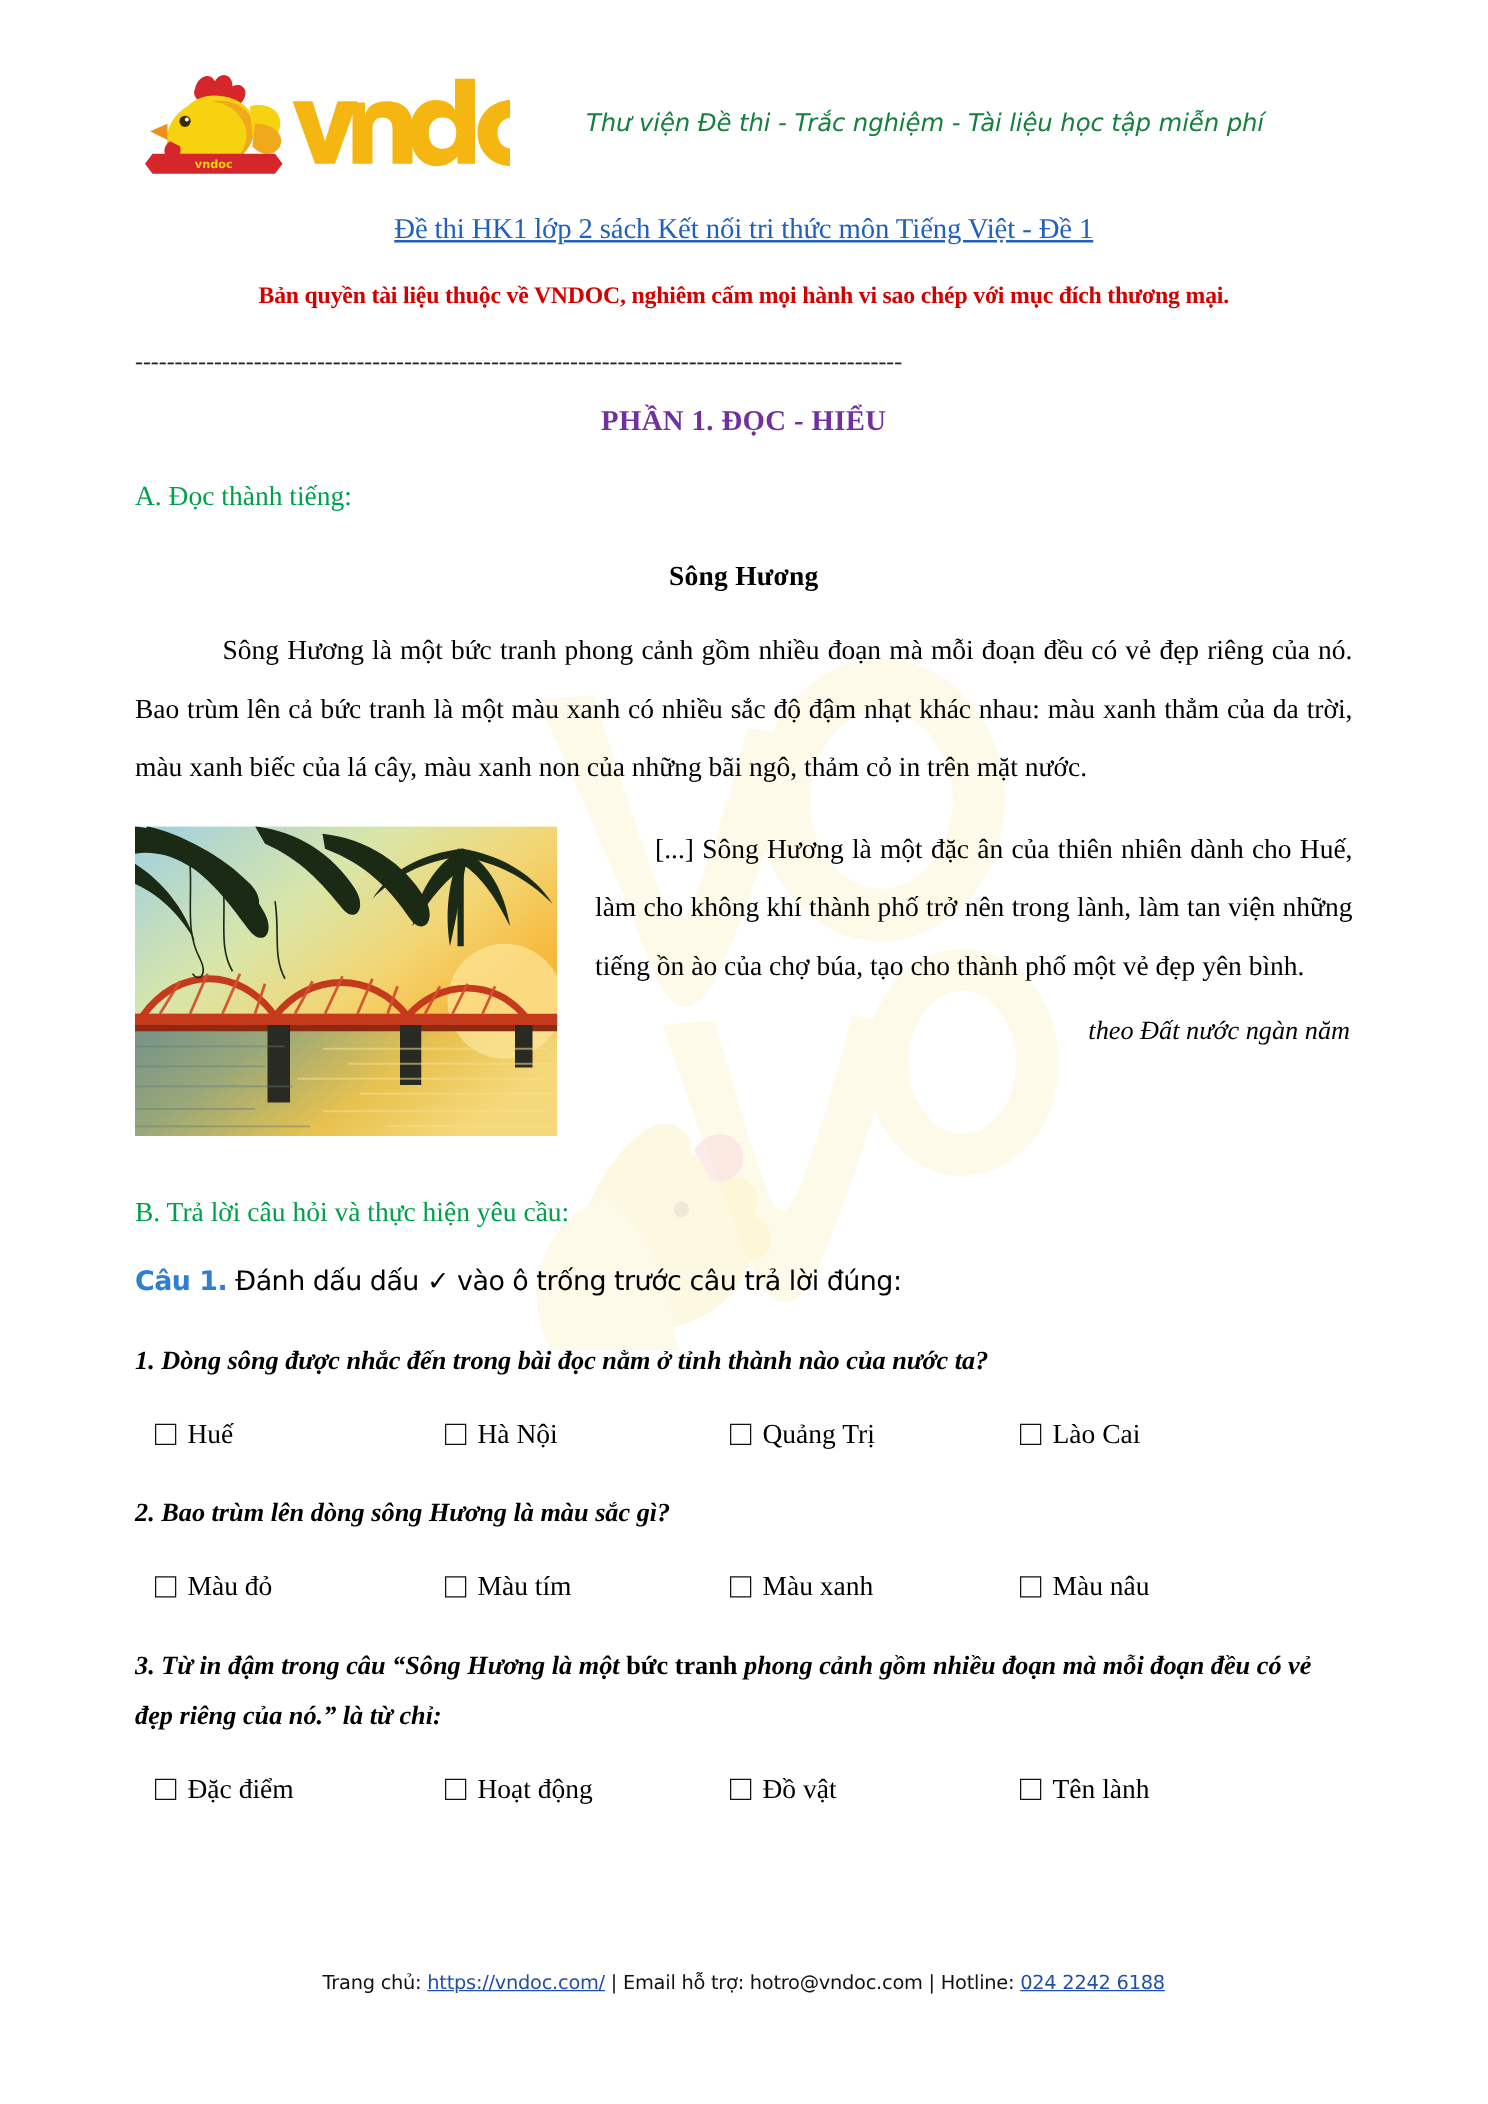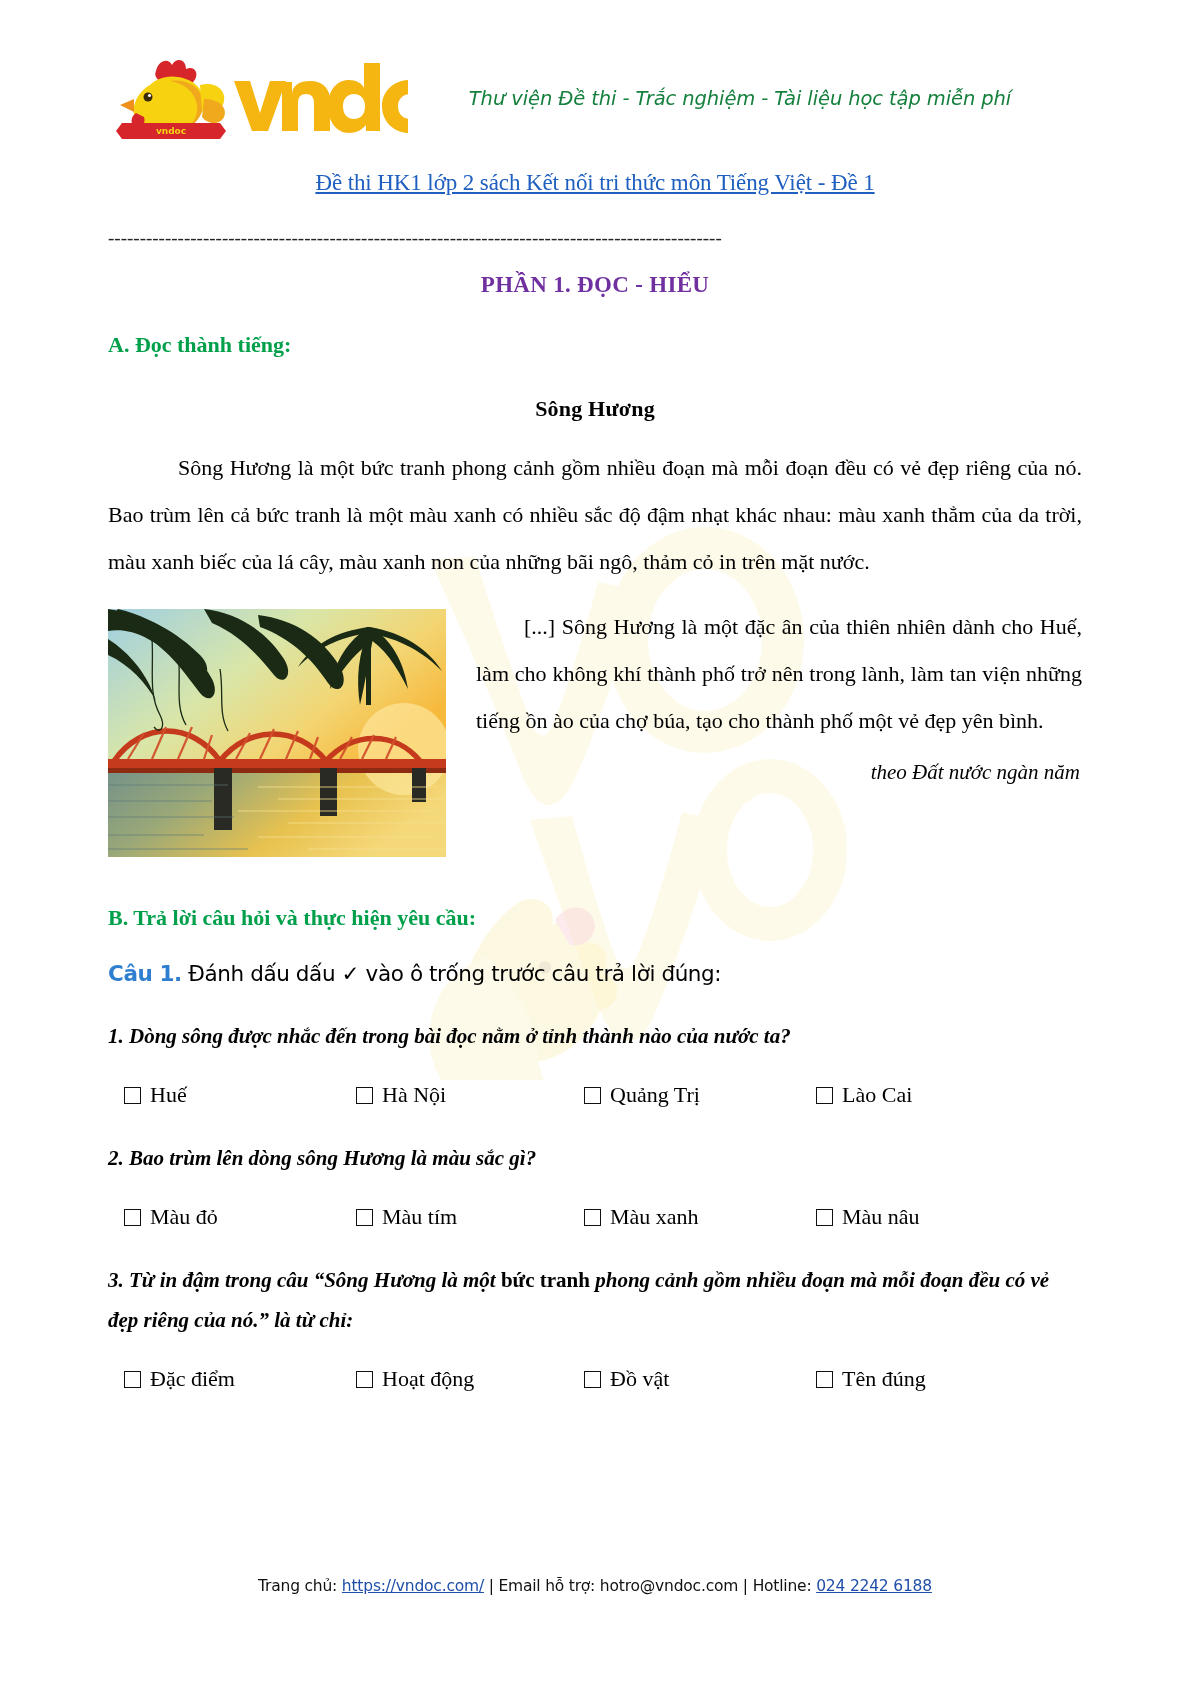--- a/index.html
+++ b/index.html
@@ -100,21 +100,21 @@
     text-align: center;
     color: #7030a0;
     font-weight: bold;
     font-size: 23px;
     margin-top: 22px;
     letter-spacing: 0.3px;
   }
 
   .section-head {
     color: #00a04b;
-    font-weight: bold;
+    font-weight: normal;
     font-size: 22px;
     margin-top: 34px;
   }
   .section-head.b-head { margin-top: 40px; }
 
   .reading-title {
     text-align: center;
     font-weight: bold;
     font-size: 22px;
     margin-top: 38px;
@@ -299,20 +299,21 @@
             <path d="M302 25 C318 25 330 36 330 51 C330 67 318 78 302 78 C286 78 274 67 274 51
                      C274 36 286 25 302 25 Z M302 39 C295 39 290 44 290 51 C290 59 295 64 302 64
                      C309 64 314 59 314 51 C314 44 309 39 302 39 Z" fill="#f5b611"></path>
           </g>
         </svg>
       </div>
       <div class="header-tagline">Thư viện Đề thi - Trắc nghiệm - Tài liệu học tập miễn phí</div>
     </div>
 
     <div class="doc-title">Đề thi HK1 lớp 2 sách Kết nối tri thức môn Tiếng Việt - Đề 1</div>
+    <div class="copyright">Bản quyền tài liệu thuộc về VNDOC, nghiêm cấm mọi hành vi sao chép với mục đích thương mại.</div>
     <div class="divider">-------------------------------------------------------------------------------------------------</div>
 
     <div class="part-title">PHẦN 1. ĐỌC - HIỂU</div>
 
     <div class="section-head">A. Đọc thành tiếng:</div>
 
     <div class="reading-title">Sông Hương</div>
 
     <div class="para">Sông Hương là một bức tranh phong cảnh gồm nhiều đoạn mà mỗi đoạn đều có vẻ đẹp riêng của nó. Bao trùm lên cả bức tranh là một màu xanh có nhiều sắc độ đậm nhạt khác nhau: màu xanh thẳm của da trời, màu xanh biếc của lá cây, màu xanh non của những bãi ngô, thảm cỏ in trên mặt nước.</div>
 
@@ -456,21 +457,21 @@
       <label class="option">
         <span class="cbox"></span>
         <span>Hoạt động</span>
       </label>
       <label class="option">
         <span class="cbox"></span>
         <span>Đồ vật</span>
       </label>
       <label class="option">
         <span class="cbox"></span>
-        <span>Tên đúng</span>
+        <span>Tên lành</span>
       </label>
     </div>
 
   </div>
 
   <div class="footer">
     <span>Trang chủ: </span><span class="link">https://vndoc.com/</span><span> | </span><span>Email hỗ trợ: </span><span>hotro@vndoc.com</span><span> | </span><span>Hotline: </span><span class="link">024 2242 6188</span>
   </div>
 
 </div>

